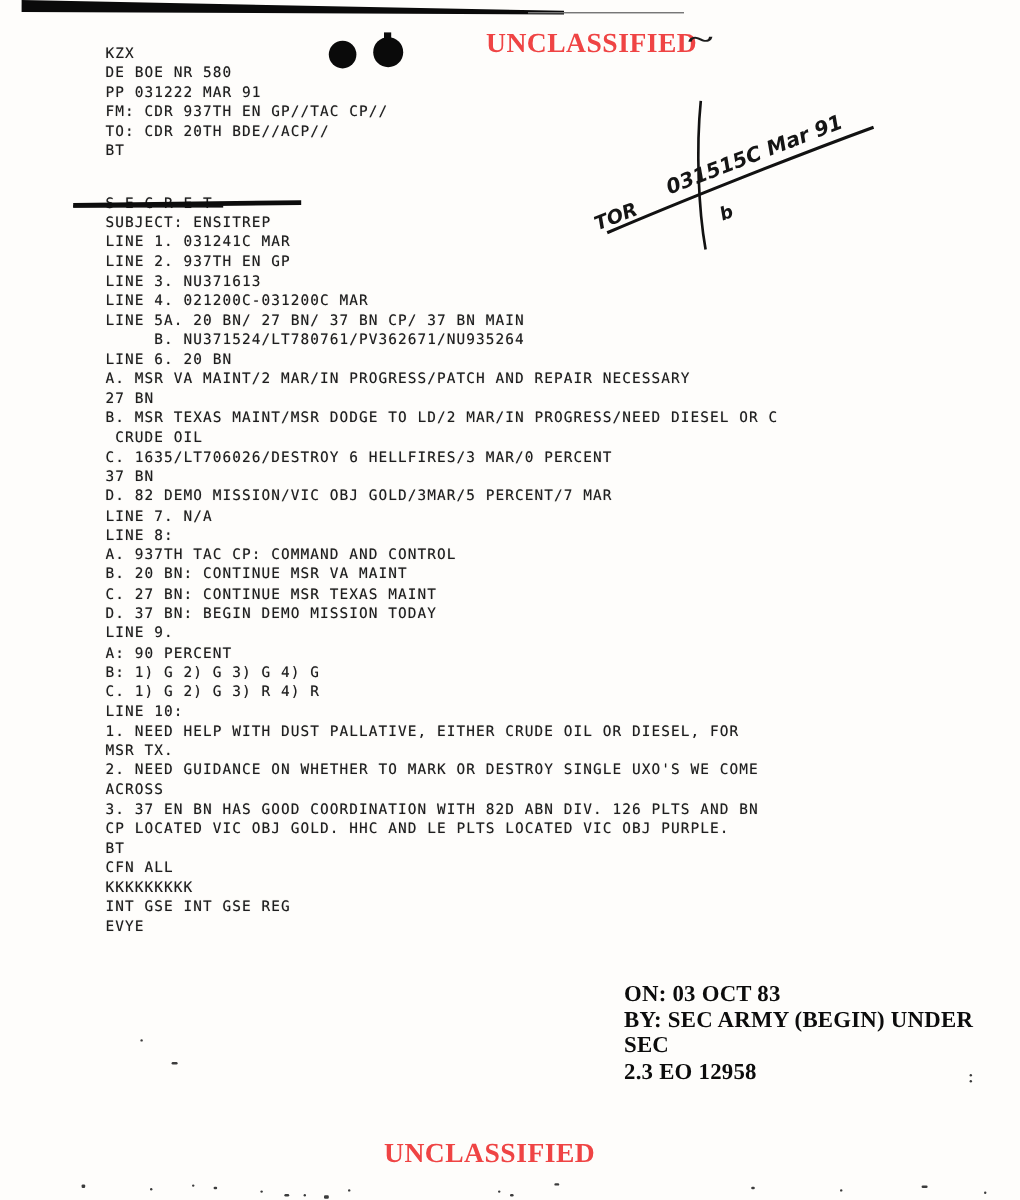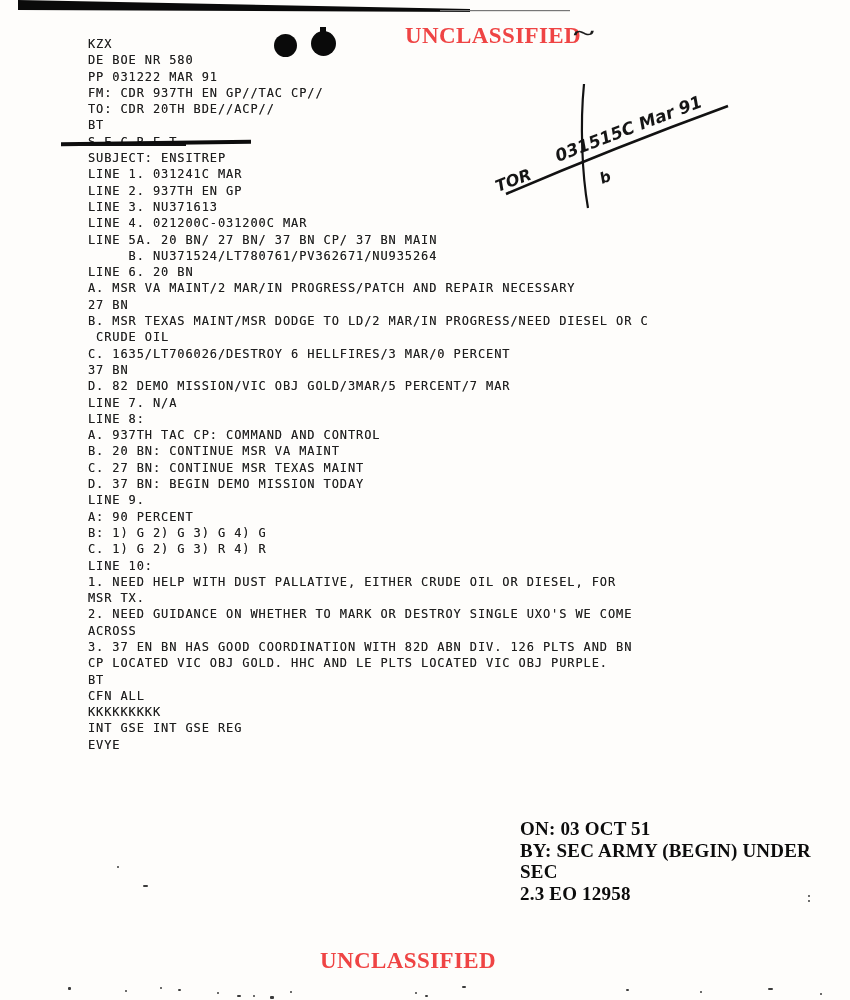--- a/index.html
+++ b/index.html
@@ -17,21 +17,21 @@
   
   .msg {
     position:absolute; left:88px; top:36px;
     font-family:"DejaVu Sans Mono", monospace;
     font-size:12px; line-height:16.3px;
     font-weight:normal; letter-spacing:0.9px;
     color:#1e1e1e; white-space:pre;
     text-shadow:0 0 0.6px rgba(30,30,30,0.55);
   }
   .msg-line { min-height:16.3px; }
-  .msg-line.strike { position:relative; }
+  .msg-line.strike { position:relative;margin-top:27px; }
   .msg-line.strike::before {
     content:""; position:absolute; left:-27px; top:7px;
     width:190px; height:4px; background:#0c0c0c; transform:rotate(-0.7deg);
   }
   .msg-line.strike::after {
     content:""; position:absolute; left:-27px; top:10px;
     width:125px; height:2.5px; background:#101010;
   }
 
   
@@ -93,21 +93,21 @@
   <svg width="275" height="160" viewBox="0 0 275 160">
     <path d="M34,128 C90,104 185,66 256,40" stroke="#121212" stroke-width="2.6" fill="none"></path>
     <path d="M112,18 C108,58 110,108 116,142" stroke="#121212" stroke-width="2.2" fill="none"></path>
     <text x="26" y="126" font-size="16" transform="rotate(-21 26 126)">TOR</text>
     <text x="86" y="96" font-size="17" transform="rotate(-21 86 96)">031515C Mar 91</text>
     <text x="130" y="118" font-size="15" transform="rotate(-21 130 118)">b</text>
   </svg>
 </div>
 
 <div class="declass">
-  <div>ON: 03 OCT 51</div>
+  <div>ON: 03 OCT 83</div>
   <div>BY: SEC ARMY (BEGIN) UNDER SEC</div>
   <div>2.3 EO 12958</div>
 </div>
 
 <div id="cls-bottom" class="classification">UNCLASSIFIED</div>
 
 <div class="spk" style="left:117px;top:866px;width:2px;height:2px;"></div>
 <div class="spk" style="left:143px;top:885px;width:5px;height:2px;"></div>
 <div class="spk" style="left:808px;top:895px;width:2px;height:2px;"></div>
 <div class="spk" style="left:808px;top:900px;width:2px;height:2px;"></div>

